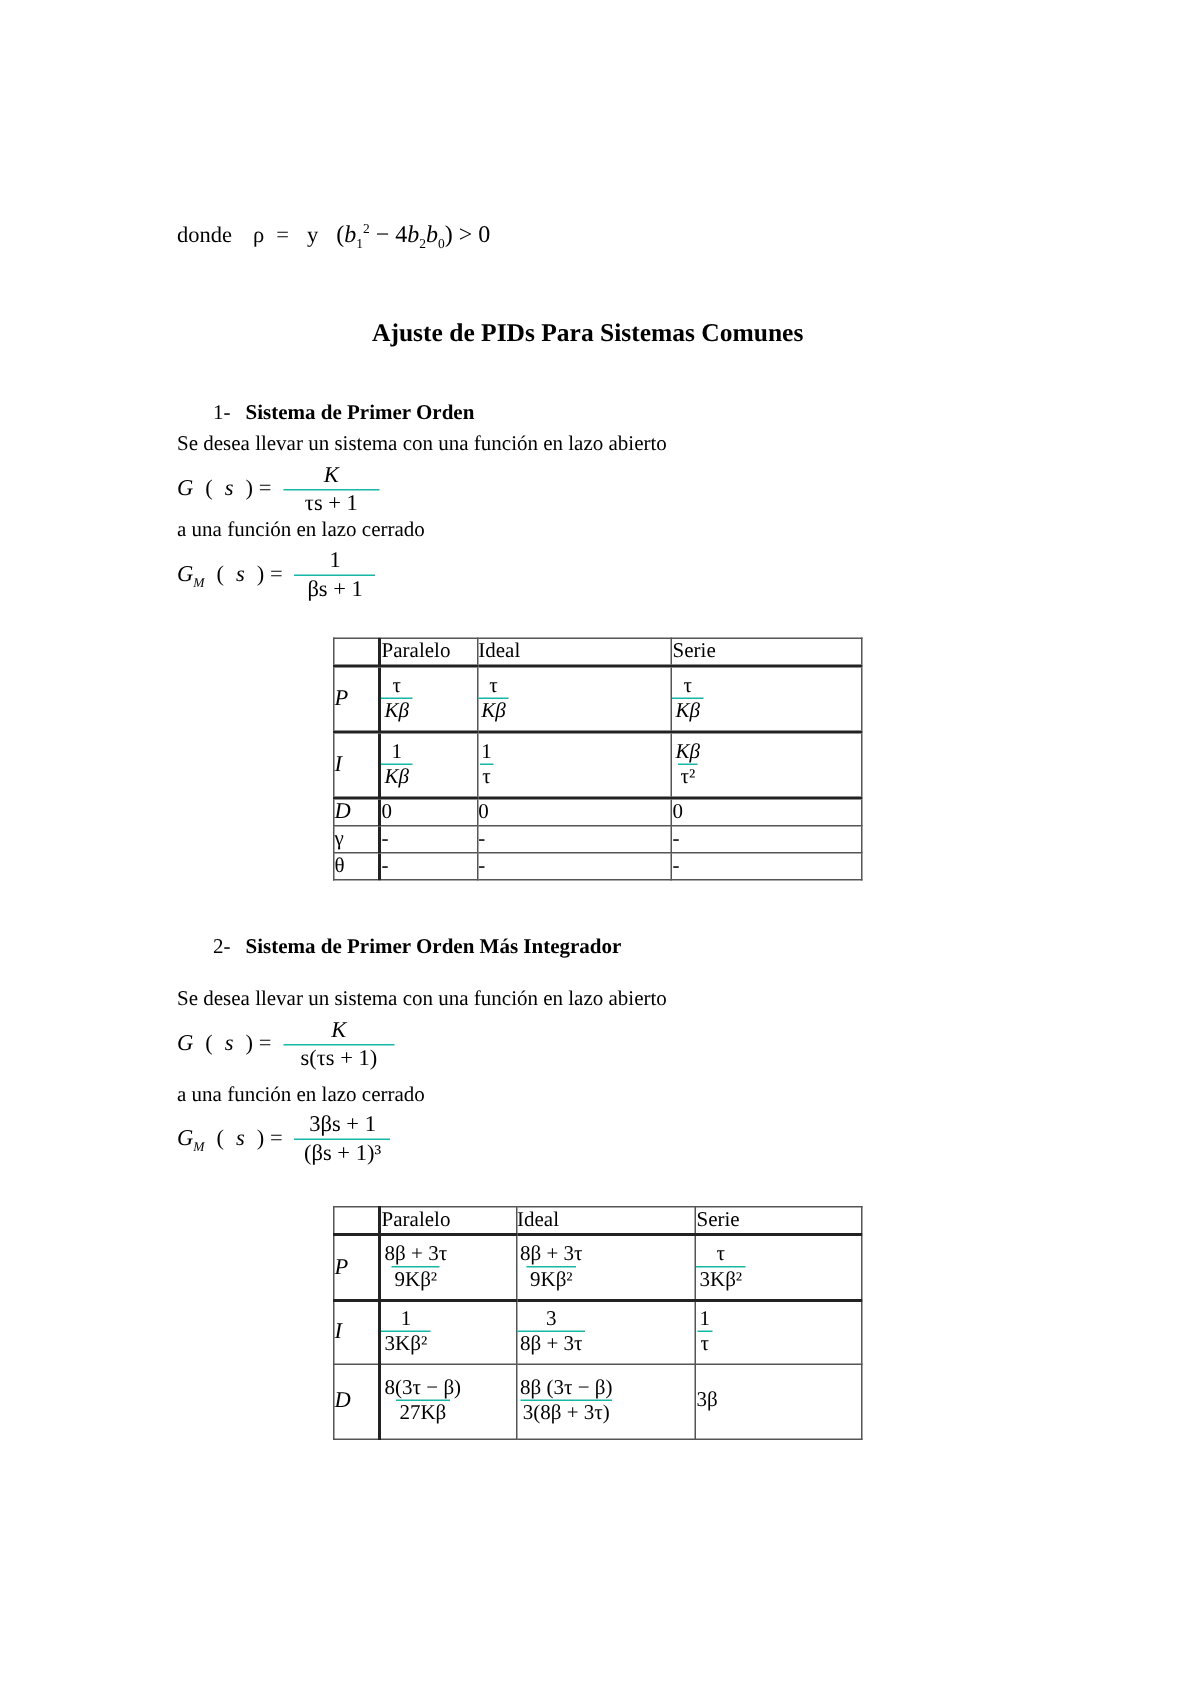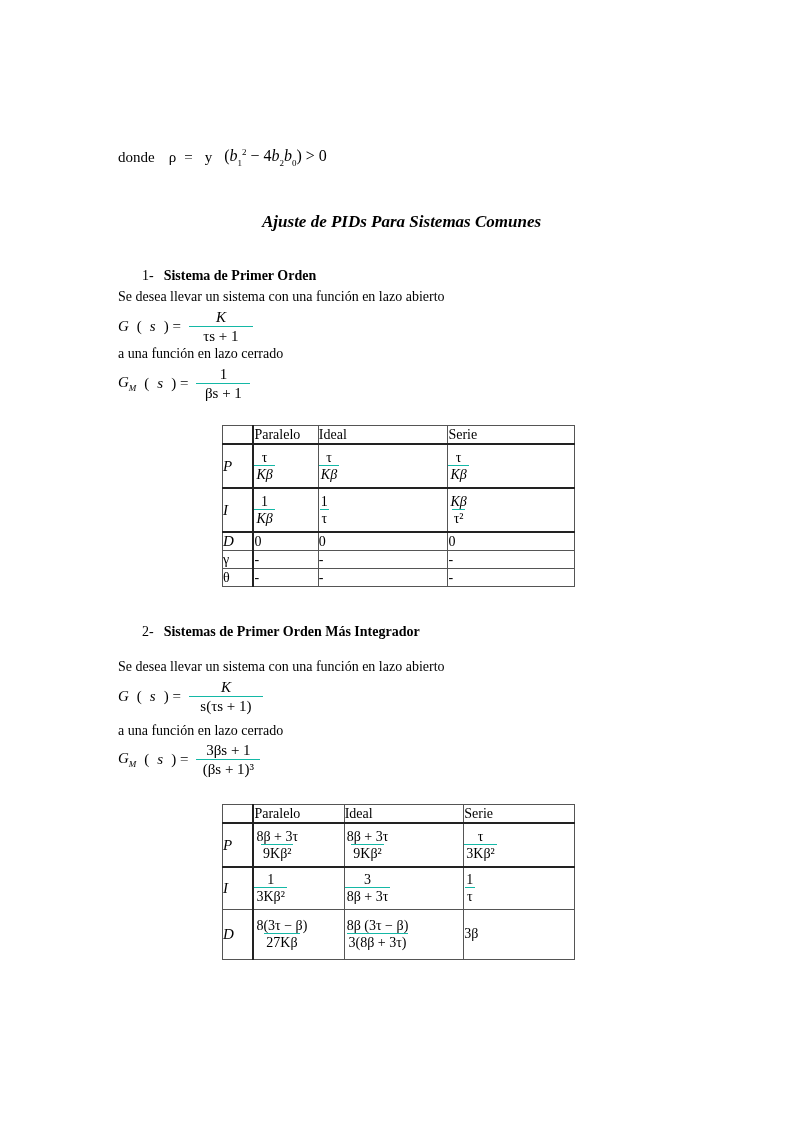--- a/index.html
+++ b/index.html
@@ -27,21 +27,21 @@
 <body>
 
 <div class="abs eq" style="left:118px;top:147px;">
   <span style="margin-right:6px;">donde</span>
   <span>ρ</span>
   <span>=</span>
   <span style="margin:0 4px;">y</span>
   <span style="font-size:16px;">(<span class="it">b</span><sub>1</sub><sup>2</sup> − 4<span class="it">b</span><sub>2</sub><span class="it">b</span><sub>0</sub>) &gt; 0</span>
 </div>
 
-<div class="abs title" style="left:262px;top:212px;font-style:italic;">Ajuste de PIDs Para Sistemas Comunes</div>
+<div class="abs title" style="left:248px;top:212px;">Ajuste de PIDs Para Sistemas Comunes</div>
 
 <div class="abs h2" style="left:142px;top:252px;margin-top:16px;">
   <span style="font-weight:normal;margin-right:10px;">1-</span><span>Sistema de Primer Orden</span>
 </div>
 <div class="abs para" style="left:118px;top:289px;">Se desea llevar un sistema con una función en lazo abierto</div>
 <div class="abs eq" style="left:118px;top:309px;">
   <span class="it">G</span>(<span class="it">s</span>) =
   <span class="frac">
       <span class="num it">K</span>
       <span class="den" style="min-width:60px;text-align:center;">τs + 1</span>
@@ -115,21 +115,21 @@
   <tr style="height:18px;">
     <td>θ</td>
     <td class="thick-left">-</td>
     <td>-</td>
     <td>-</td>
   </tr>
 </tbody>
   </table>
 
 <div class="abs h2" style="left:142px;top:624px;">
-  <span style="font-weight:normal;margin-right:10px;">2-</span><span>Sistemas de Primer Orden Más Integrador</span>
+  <span style="font-weight:normal;margin-right:10px;">2-</span><span>Sistema de Primer Orden Más Integrador</span>
 </div>
 <div class="abs para" style="left:118px;top:659px;">Se desea llevar un sistema con una función en lazo abierto</div>
 <div class="abs eq" style="left:118px;top:679px;">
   <span class="it">G</span>(<span class="it">s</span>) =
   <span class="frac">
       <span class="num it">K</span>
       <span class="den" style="min-width:70px;text-align:center;">s(τs + 1)</span>
     </span>
 </div>
 <div class="abs para" style="left:118px;top:723px;">a una función en lazo cerrado</div>

